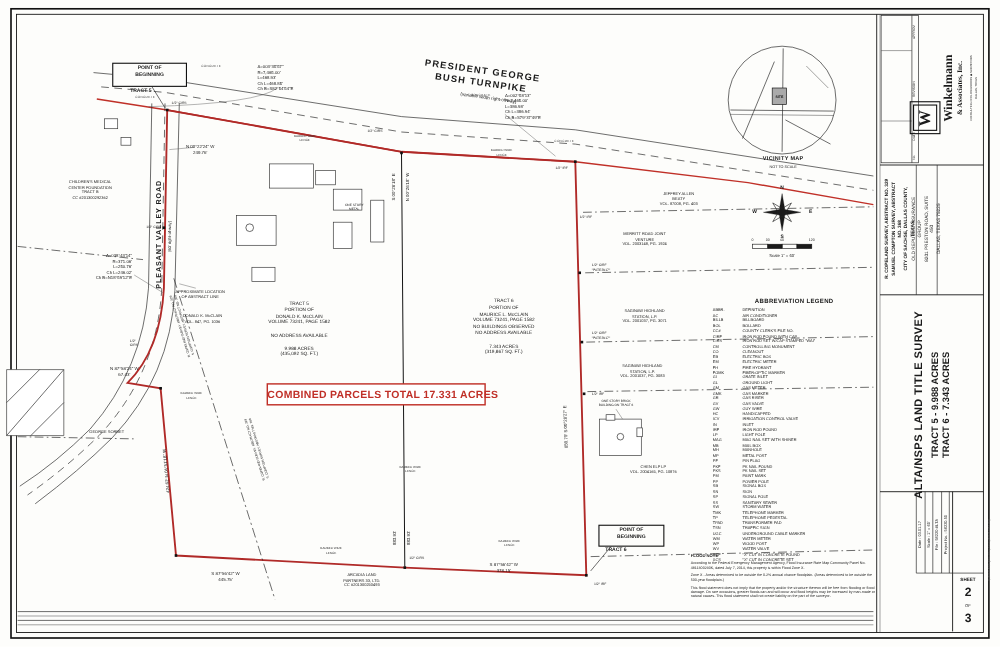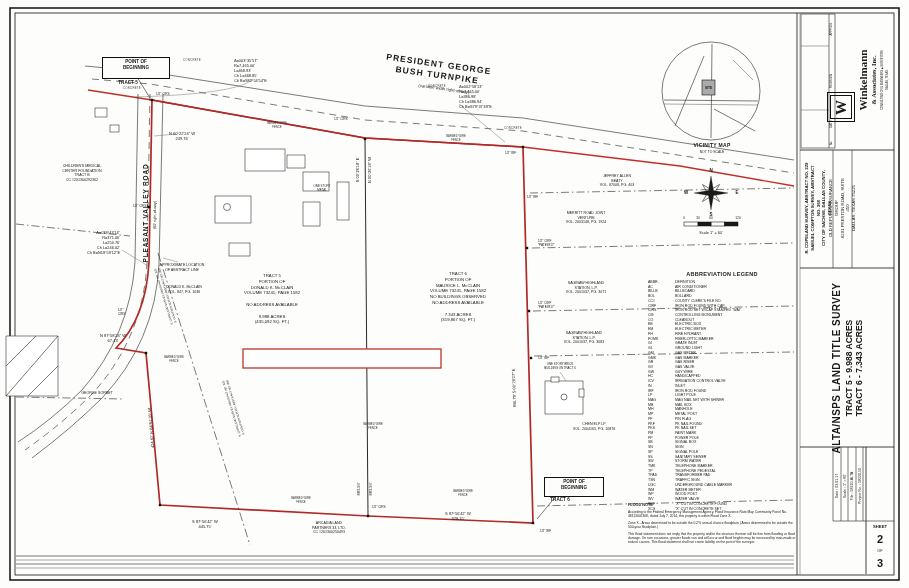--- a/index.html
+++ b/index.html
@@ -201,20 +201,21 @@
   <div class="lbl r90" style="left:155px;top:215px;font-size:3.8px;">(60' right-of-way)</div>
 
   <div class="pobbox" style="left:102px;top:57px;width:66px;height:19px;">POINT OF
 BEGINNING</div>
   <div class="lbl" style="left:128px;top:83px;font-weight:bold;font-size:4.6px;">TRACT 5</div>
 
   <div class="pobbox" style="left:544px;top:477px;width:58px;height:17px;">POINT OF
 BEGINNING</div>
   <div class="lbl" style="left:560px;top:500px;font-weight:bold;font-size:4.6px;">TRACT 6</div>
 
+  <div class="lbl combined redtxt" style="left:342px;top:358.5px;">COMBINED PARCELS TOTAL 17.331 ACRES</div>
 
   <div class="lbl tractblk" style="left:272px;top:299px;">TRACT 5
 PORTION OF
 DONALD K. McCLAIN
 VOLUME 73241, PAGE 1582
 
 NO ADDRESS AVAILABLE
 
 9.988 ACRES
 (435,092 SQ. FT.)</div>

